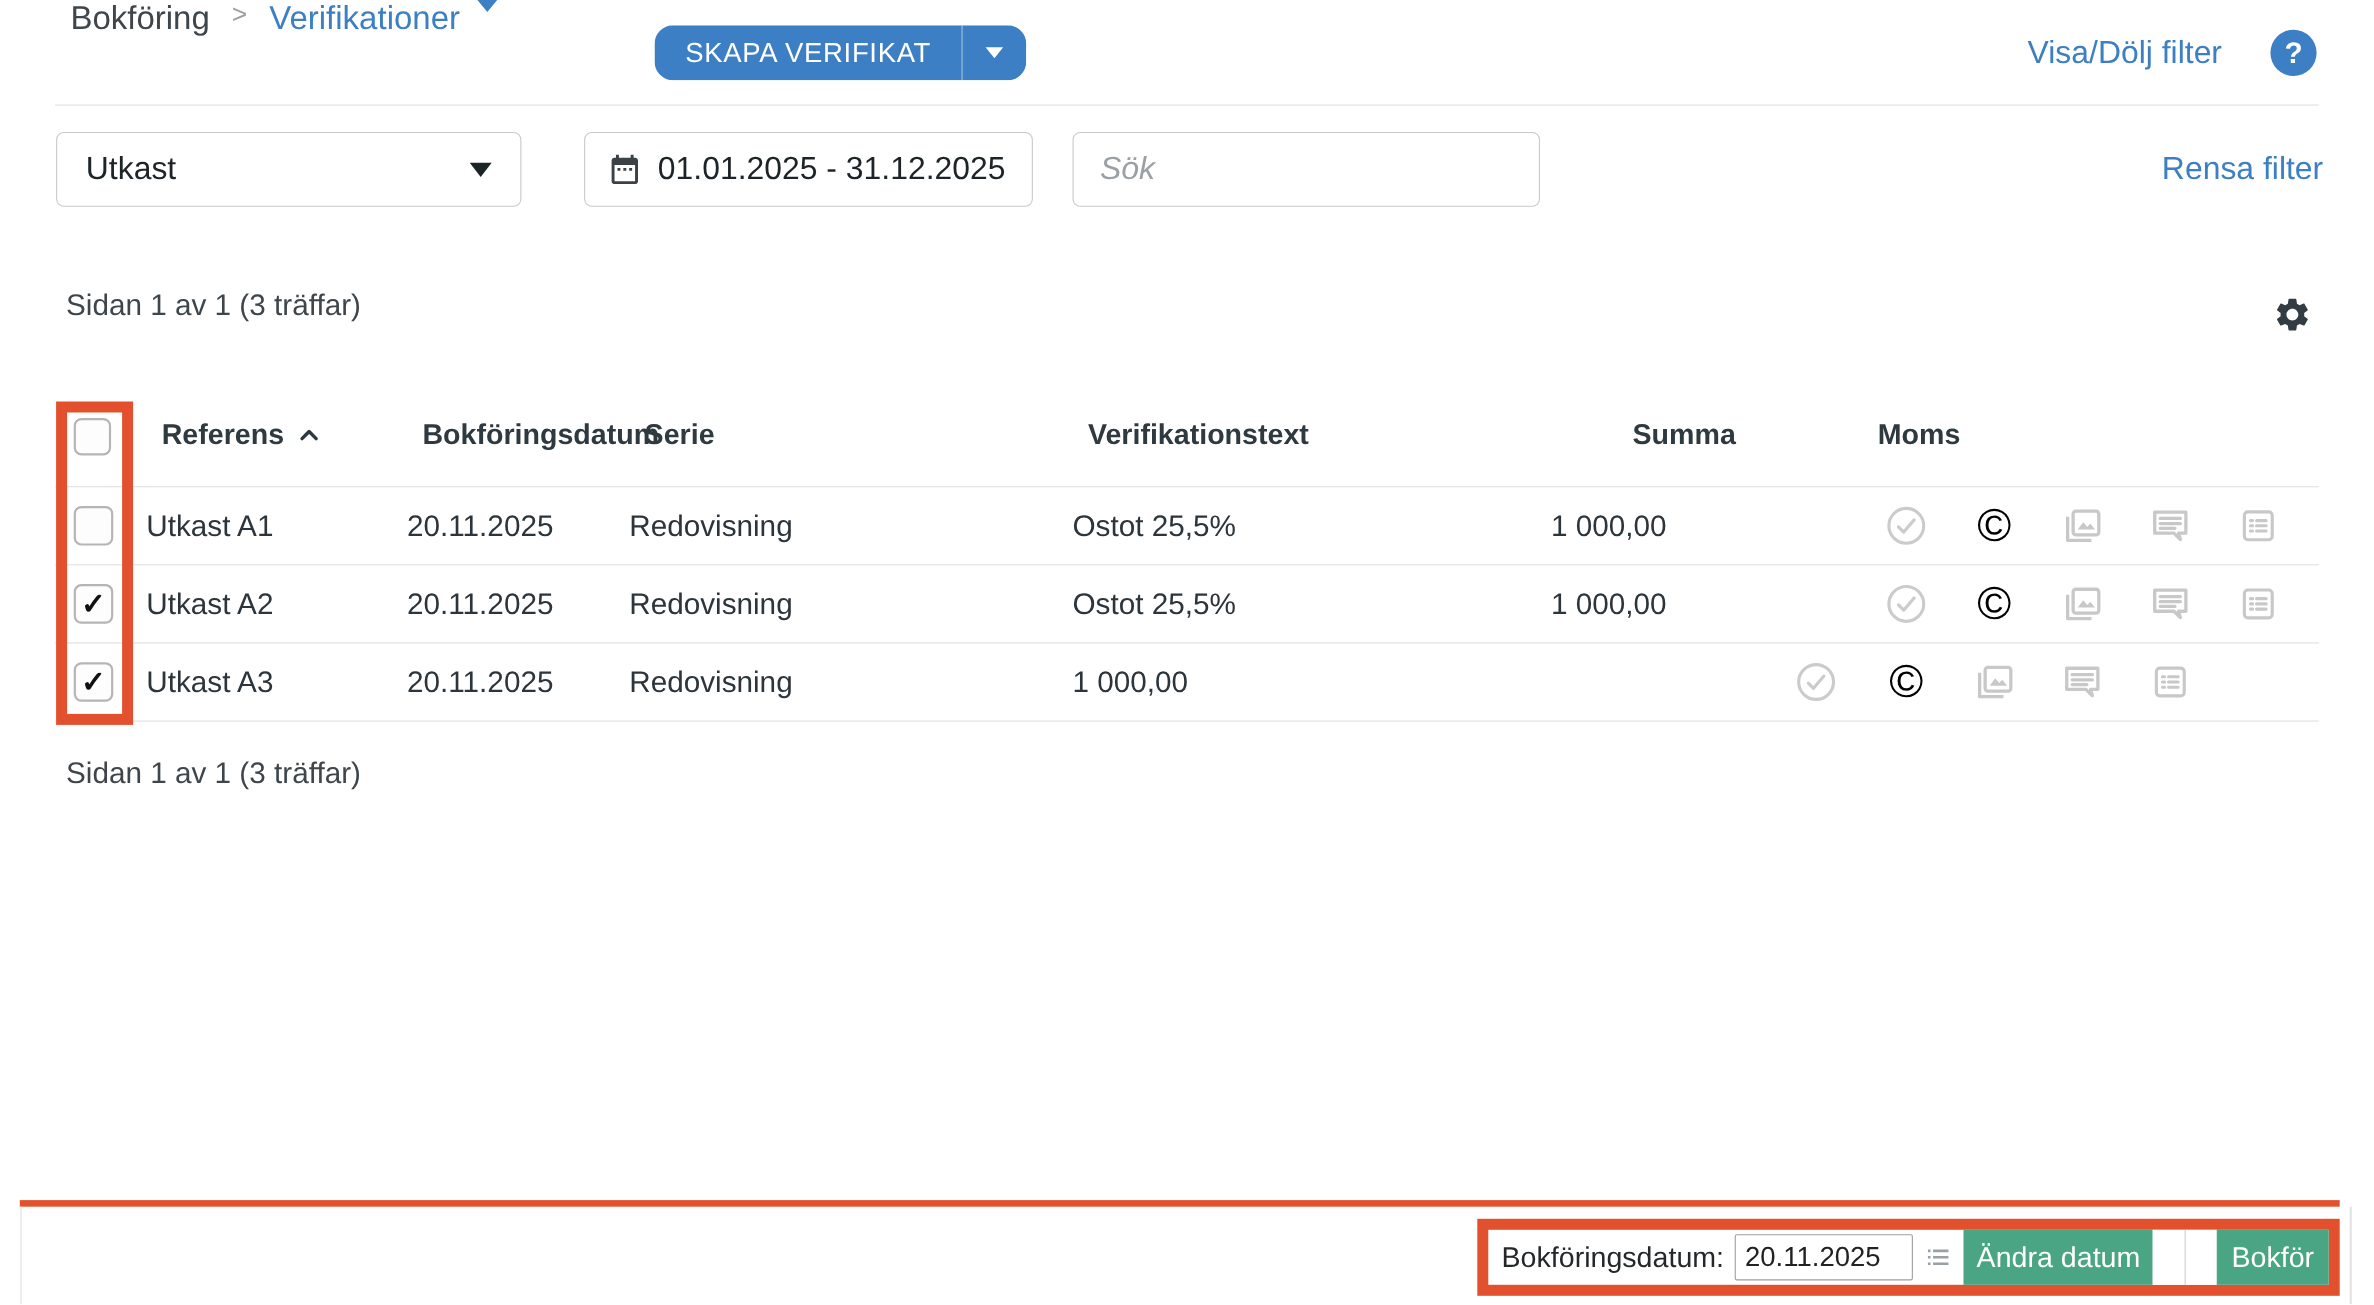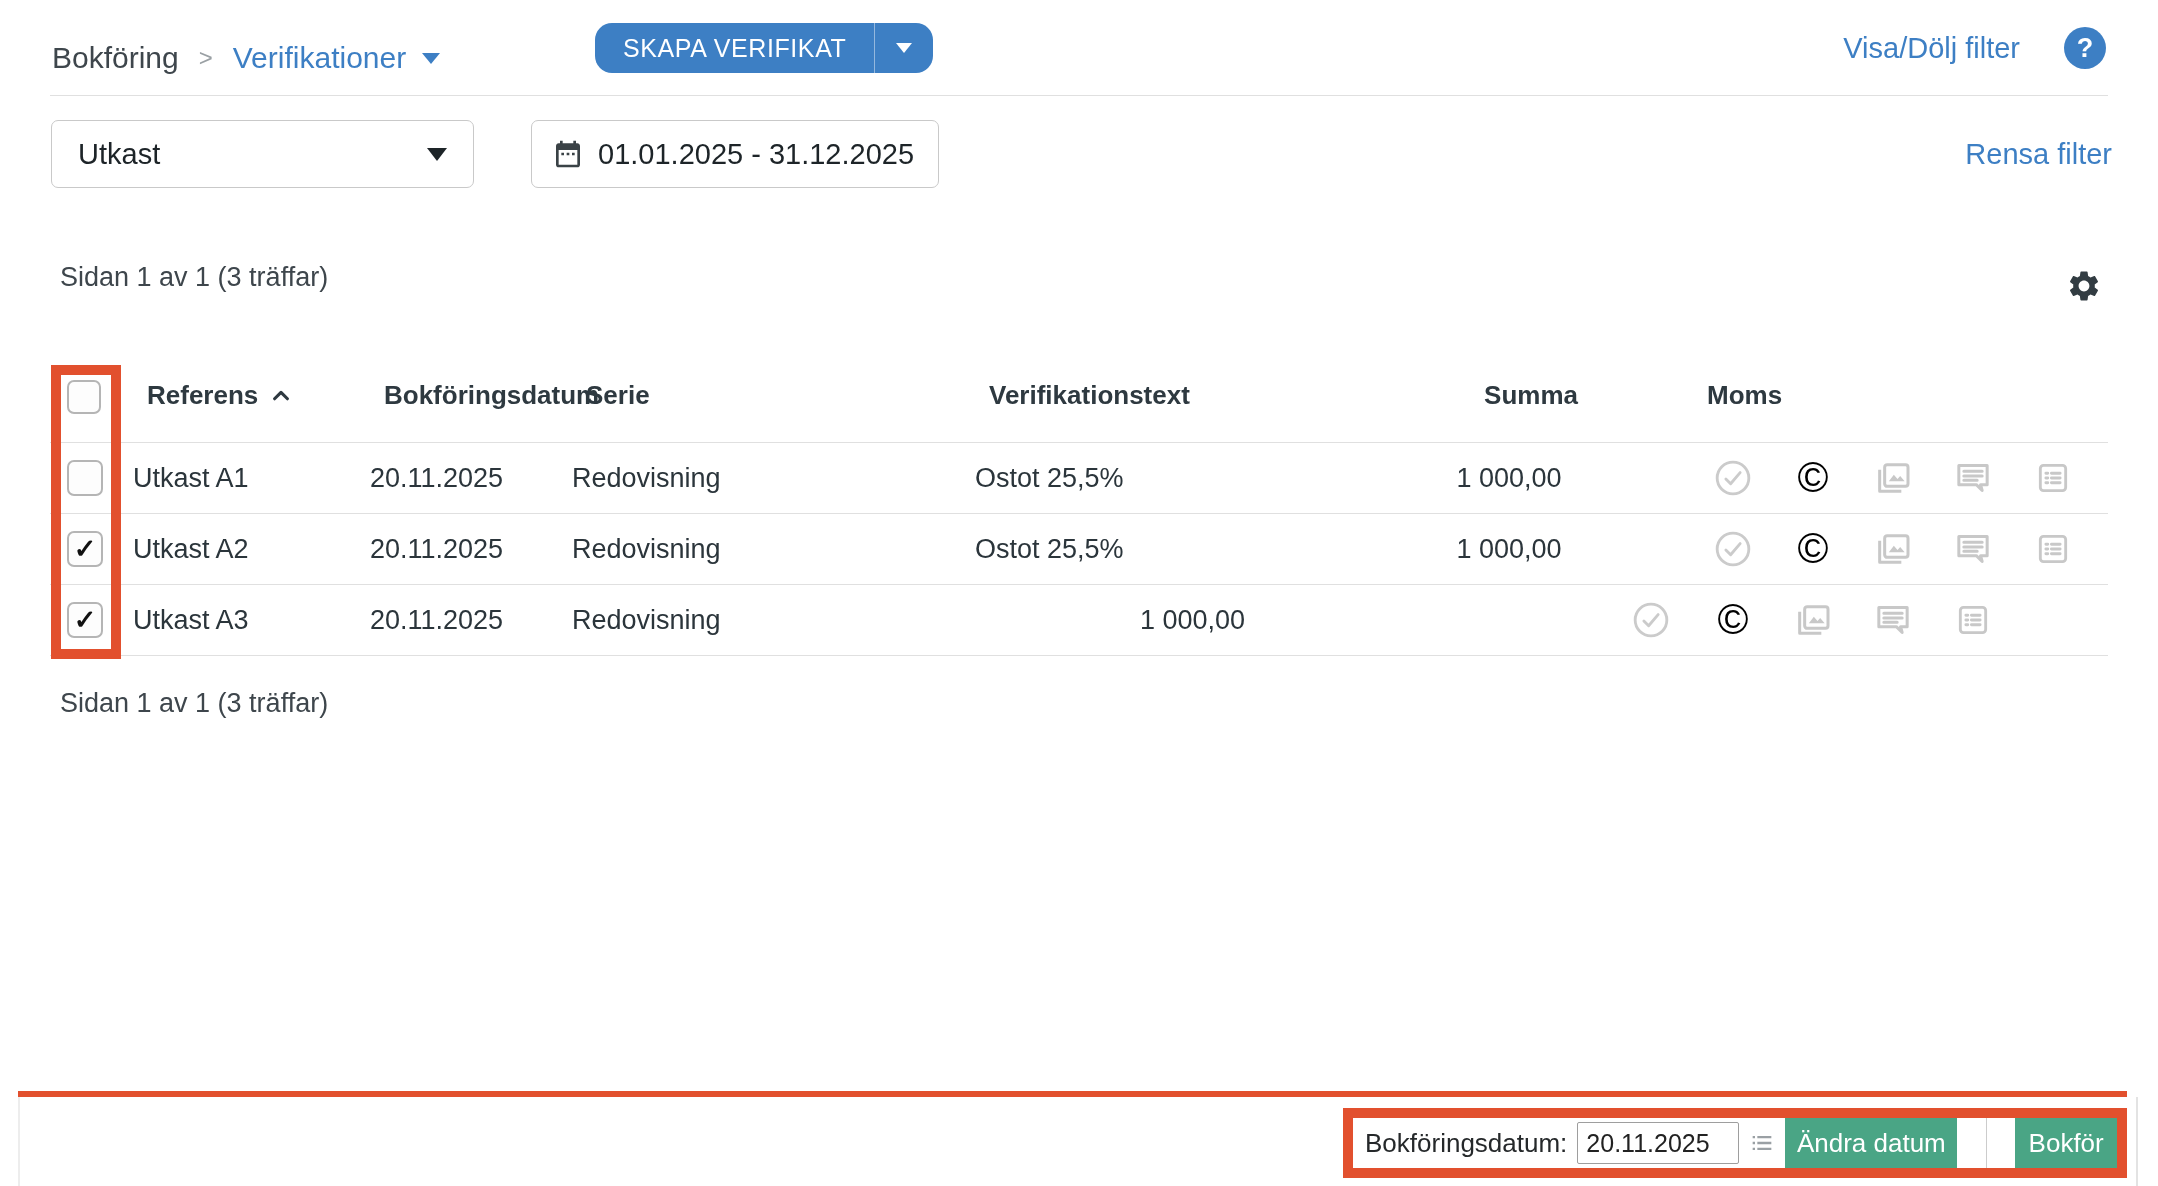--- a/index.html
+++ b/index.html
@@ -1,21 +1,21 @@
 <!DOCTYPE html>
 <html><head>
 <meta charset="utf-8">
 <style>
   * { margin:0; padding:0; box-sizing:border-box; }
   html,body { background:#fff; }
   body { font-family:"Liberation Sans", sans-serif; }
   .page { position:relative; width:2158px; height:1186px; background:#fff; overflow:hidden; }
 
   
-  .topbar { position:absolute; left:52px; top:0; height:116px; display:flex; align-items:center; }
+  .topbar { position:absolute; left:64px; top:0; height:116px; display:flex; }
   .crumb-root { font-size:30px; color:#3e464c; }
   .crumb-sep { font-size:24px; color:#9aa0a4; margin:0 20px; }
   .crumb-current { font-size:30px; color:#3d7fc4; }
   .caret-down-blue { width:0; height:0; border-left:9px solid transparent; border-right:9px solid transparent;
     border-top:11px solid #3d7fc4; display:inline-block; margin-left:16px; }
   .split-btn { position:absolute; left:595px; top:23px; height:50px; display:flex; border-radius:17px; overflow:hidden; cursor:pointer; }
   .split-btn-main { background:#3d7fc4; color:#fff; font-size:25px; letter-spacing:.6px; display:flex; align-items:center; padding:0 28px; border-right:1px solid rgba(255,255,255,.45); }
   .split-btn-caret { background:#3d7fc4; width:58px; display:flex; align-items:center; justify-content:center; }
   .caret-down-white { width:0; height:0; border-left:8px solid transparent; border-right:8px solid transparent; border-top:10px solid #fff; }
   .topbar-right { position:absolute; right:52px; top:0; height:96px; display:flex; align-items:center; gap:44px; }
@@ -45,21 +45,21 @@
   
   .table { position:absolute; left:50px; top:368px; width:2058px; }
   .trow { display:grid; grid-template-columns:72px 248px 202px 403px 435px 198px 85px repeat(5, 80px); align-items:center; }
   .thead { height:75px; align-items:flex-start; padding-top:12px; border-bottom:1px solid #e0e0e0; }
   .thead .th { font-size:26px; font-weight:bold; color:#2e3940;margin-left:14px; }
   .th-ref { padding-left:11px; display:flex; align-items:center; gap:12px; cursor:pointer; }
   .th-summa { text-align:right; padding-right:30px; }
   .th-moms { text-align:center; }
   .tr { height:71px; border-bottom:1px solid #e0e0e0; font-size:27px; color:#2b353b; }
   .td-ref { padding-left:11px; }
-  .td-summa { text-align:center; }
+  .td-summa { text-align:left; }
   .cellc { display:flex; align-items:center; justify-content:center; }
   .cb { width:36px; height:36px; border:2px solid #b5b5b5; border-radius:7px; background:#fdfdfd; margin-left:17px;
     display:flex; align-items:center; justify-content:center; cursor:pointer; }
   .cb.checked::after { content:"\2713"; font-size:27px; font-weight:bold; color:#111; line-height:1; }
   .cb-head { width:34px; height:34px; }
   .copyright-glyph { font-size:42px; color:#000; line-height:1; cursor:pointer; }
   .rowicon { cursor:pointer; display:flex; align-items:center; justify-content:center; }
 
   
   .hl-col { position:absolute; left:51px; top:365px; width:70px; height:294px; border:10px solid #e2502e; pointer-events:none; }
@@ -112,20 +112,23 @@
     <span class="caret-down-black"></span>
   </div>
 
   <div class="fbox f-date">
     <svg width="32" height="32" viewBox="0 0 24 24" fill="#3a4246">
       <path d="M9 11H7v2h2v-2zm4 0h-2v2h2v-2zm4 0h-2v2h2v-2zm2-7h-1V2h-2v2H8V2H6v2H5c-1.11 0-1.99.9-1.99 2L3 20c0 1.1.89 2 2 2h14c1.1 0 2-.9 2-2V6c0-1.1-.9-2-2-2zm0 16H5V9h14v11z"></path>
     </svg>
     <span>01.01.2025 - 31.12.2025</span>
   </div>
 
+  <div class="fbox f-search">
+    <input type="text" placeholder="Sök" style="">
+  </div>
 
   <a class="link-blue rensa">Rensa filter</a>
 
   <div class="page-info-top">Sidan 1 av 1  (3 träffar)</div>
   <svg class="gear" viewBox="0 0 24 24" fill="#323c42">
     <path d="M19.14 12.94c.04-.3.06-.61.06-.94s-.02-.64-.07-.94l2.03-1.58c.18-.14.23-.41.12-.61l-1.92-3.32c-.12-.22-.37-.29-.59-.22l-2.39.96c-.5-.38-1.03-.7-1.62-.94l-.36-2.54c-.04-.24-.24-.41-.48-.41h-3.84c-.24 0-.43.17-.47.41l-.36 2.54c-.59.24-1.13.57-1.62.94l-2.39-.96c-.22-.08-.47 0-.59.22L2.74 8.87c-.12.21-.08.47.12.61l2.03 1.58c-.05.3-.09.63-.09.94s.02.64.07.94l-2.03 1.58c-.18.14-.23.41-.12.61l1.92 3.32c.12.22.37.29.59.22l2.39-.96c.5.38 1.03.7 1.62.94l.36 2.54c.05.24.24.41.48.41h3.84c.24 0 .44-.17.47-.41l.36-2.54c.59-.24 1.13-.56 1.62-.94l2.39.96c.22.08.47 0 .59-.22l1.92-3.32c.12-.22.07-.47-.12-.61l-2.01-1.58zM12 15.6c-1.98 0-3.6-1.62-3.6-3.6s1.62-3.6 3.6-3.6 3.6 1.62 3.6 3.6-1.62 3.6-3.6 3.6z"></path>
   </svg>
 
   <div class="table">
     <div class="trow thead">

